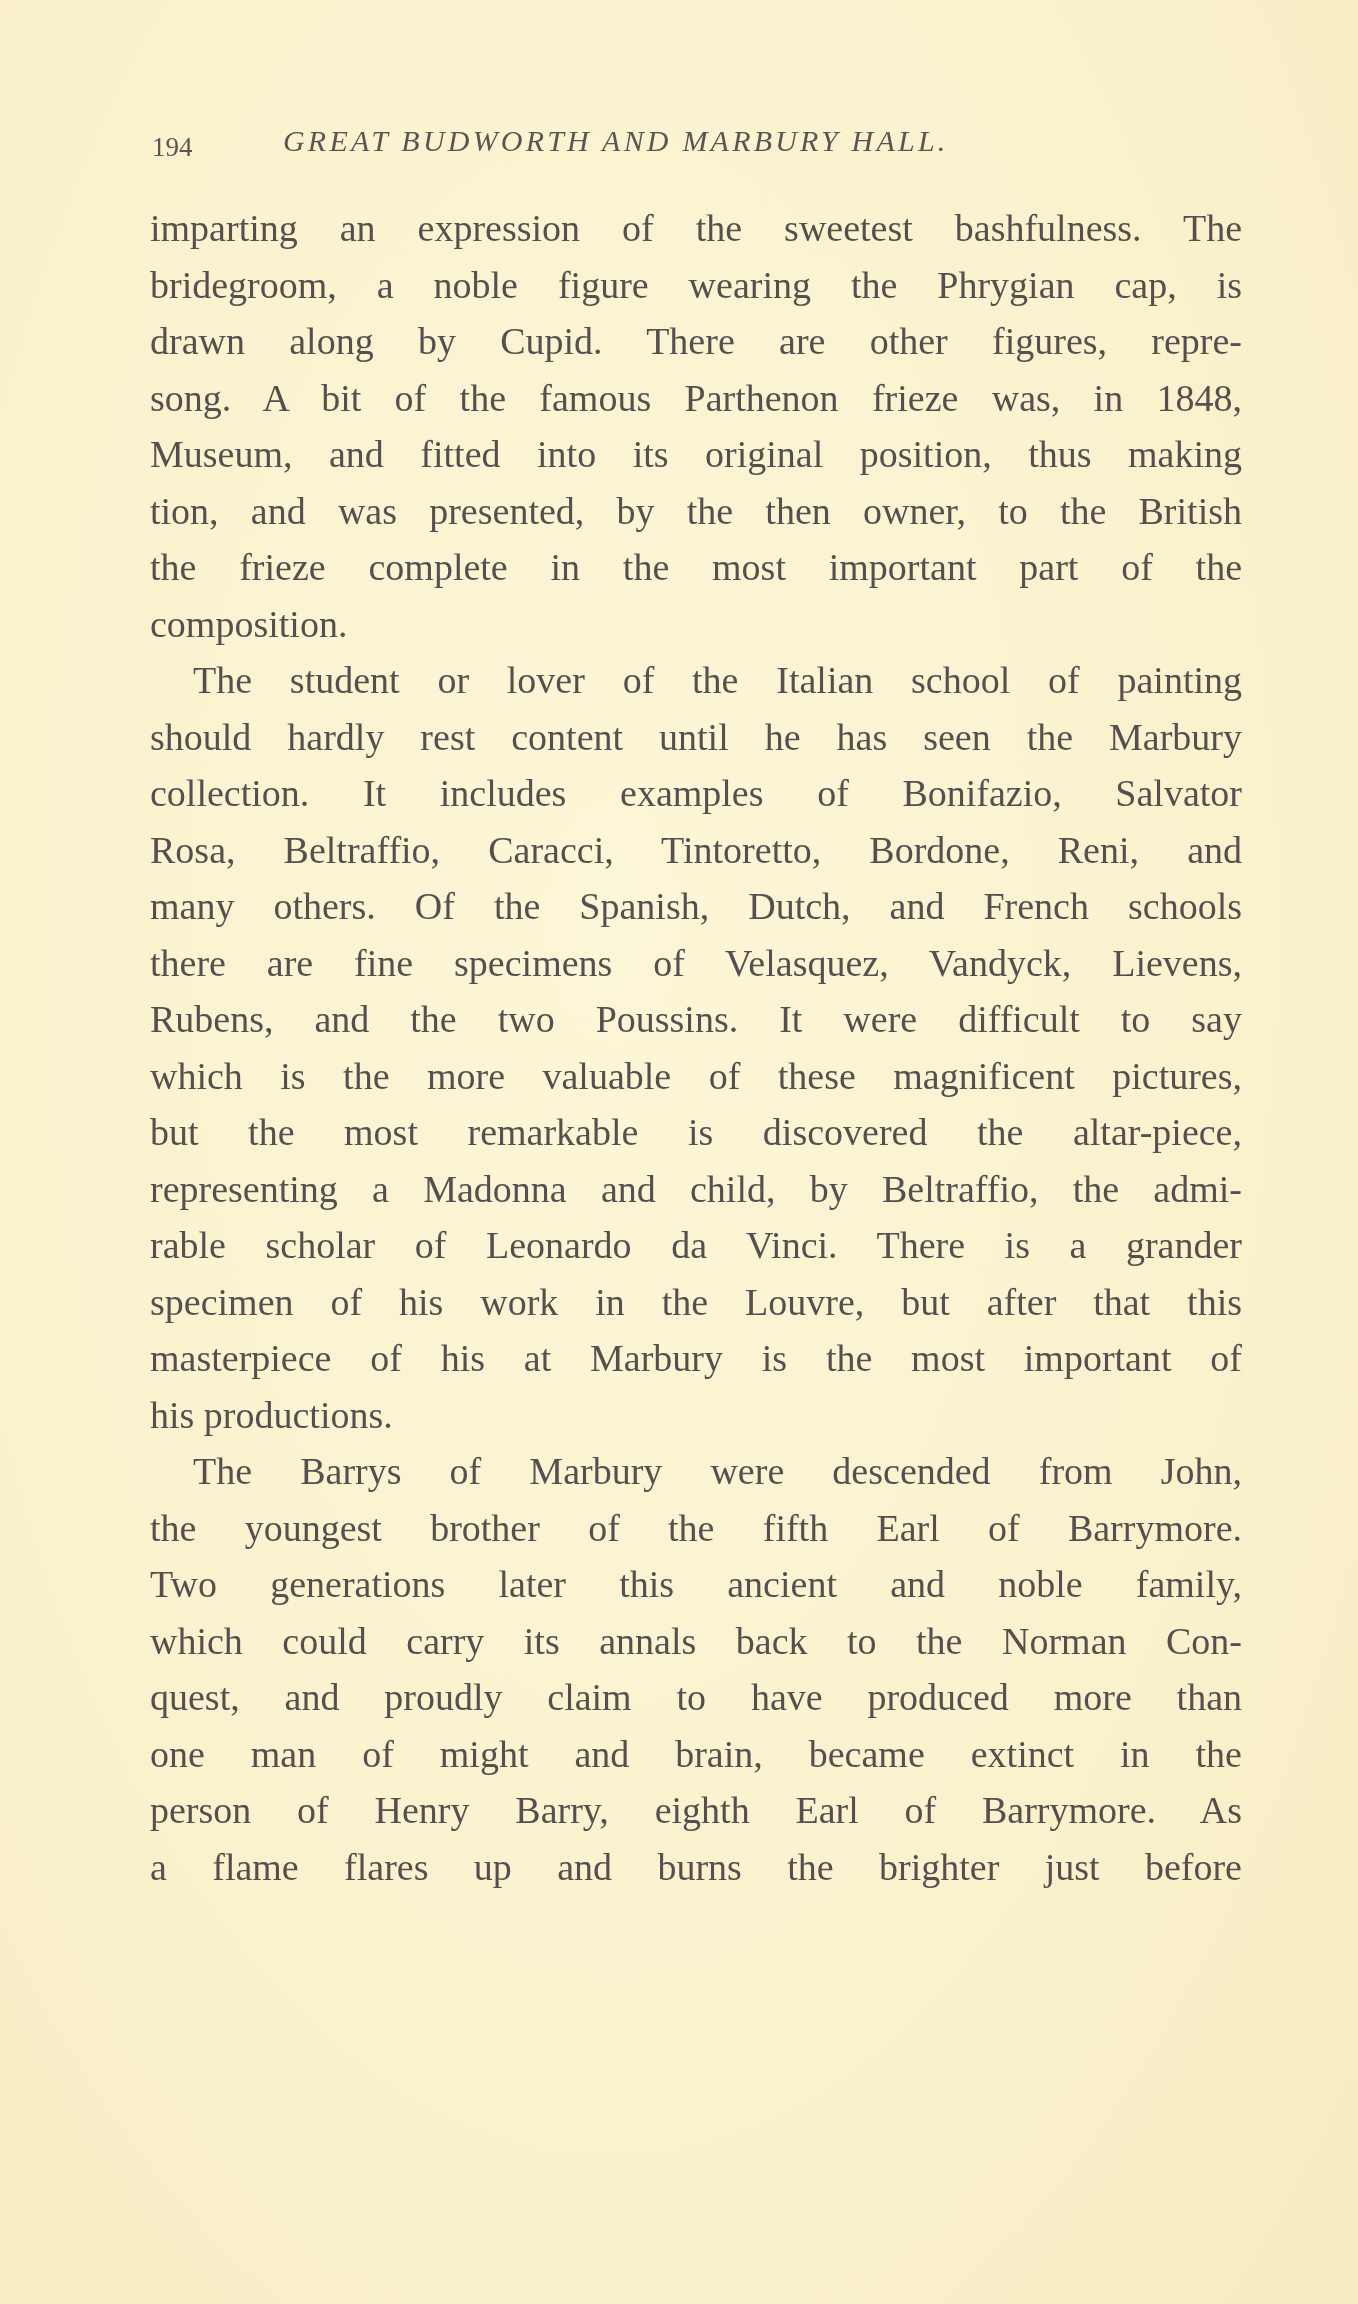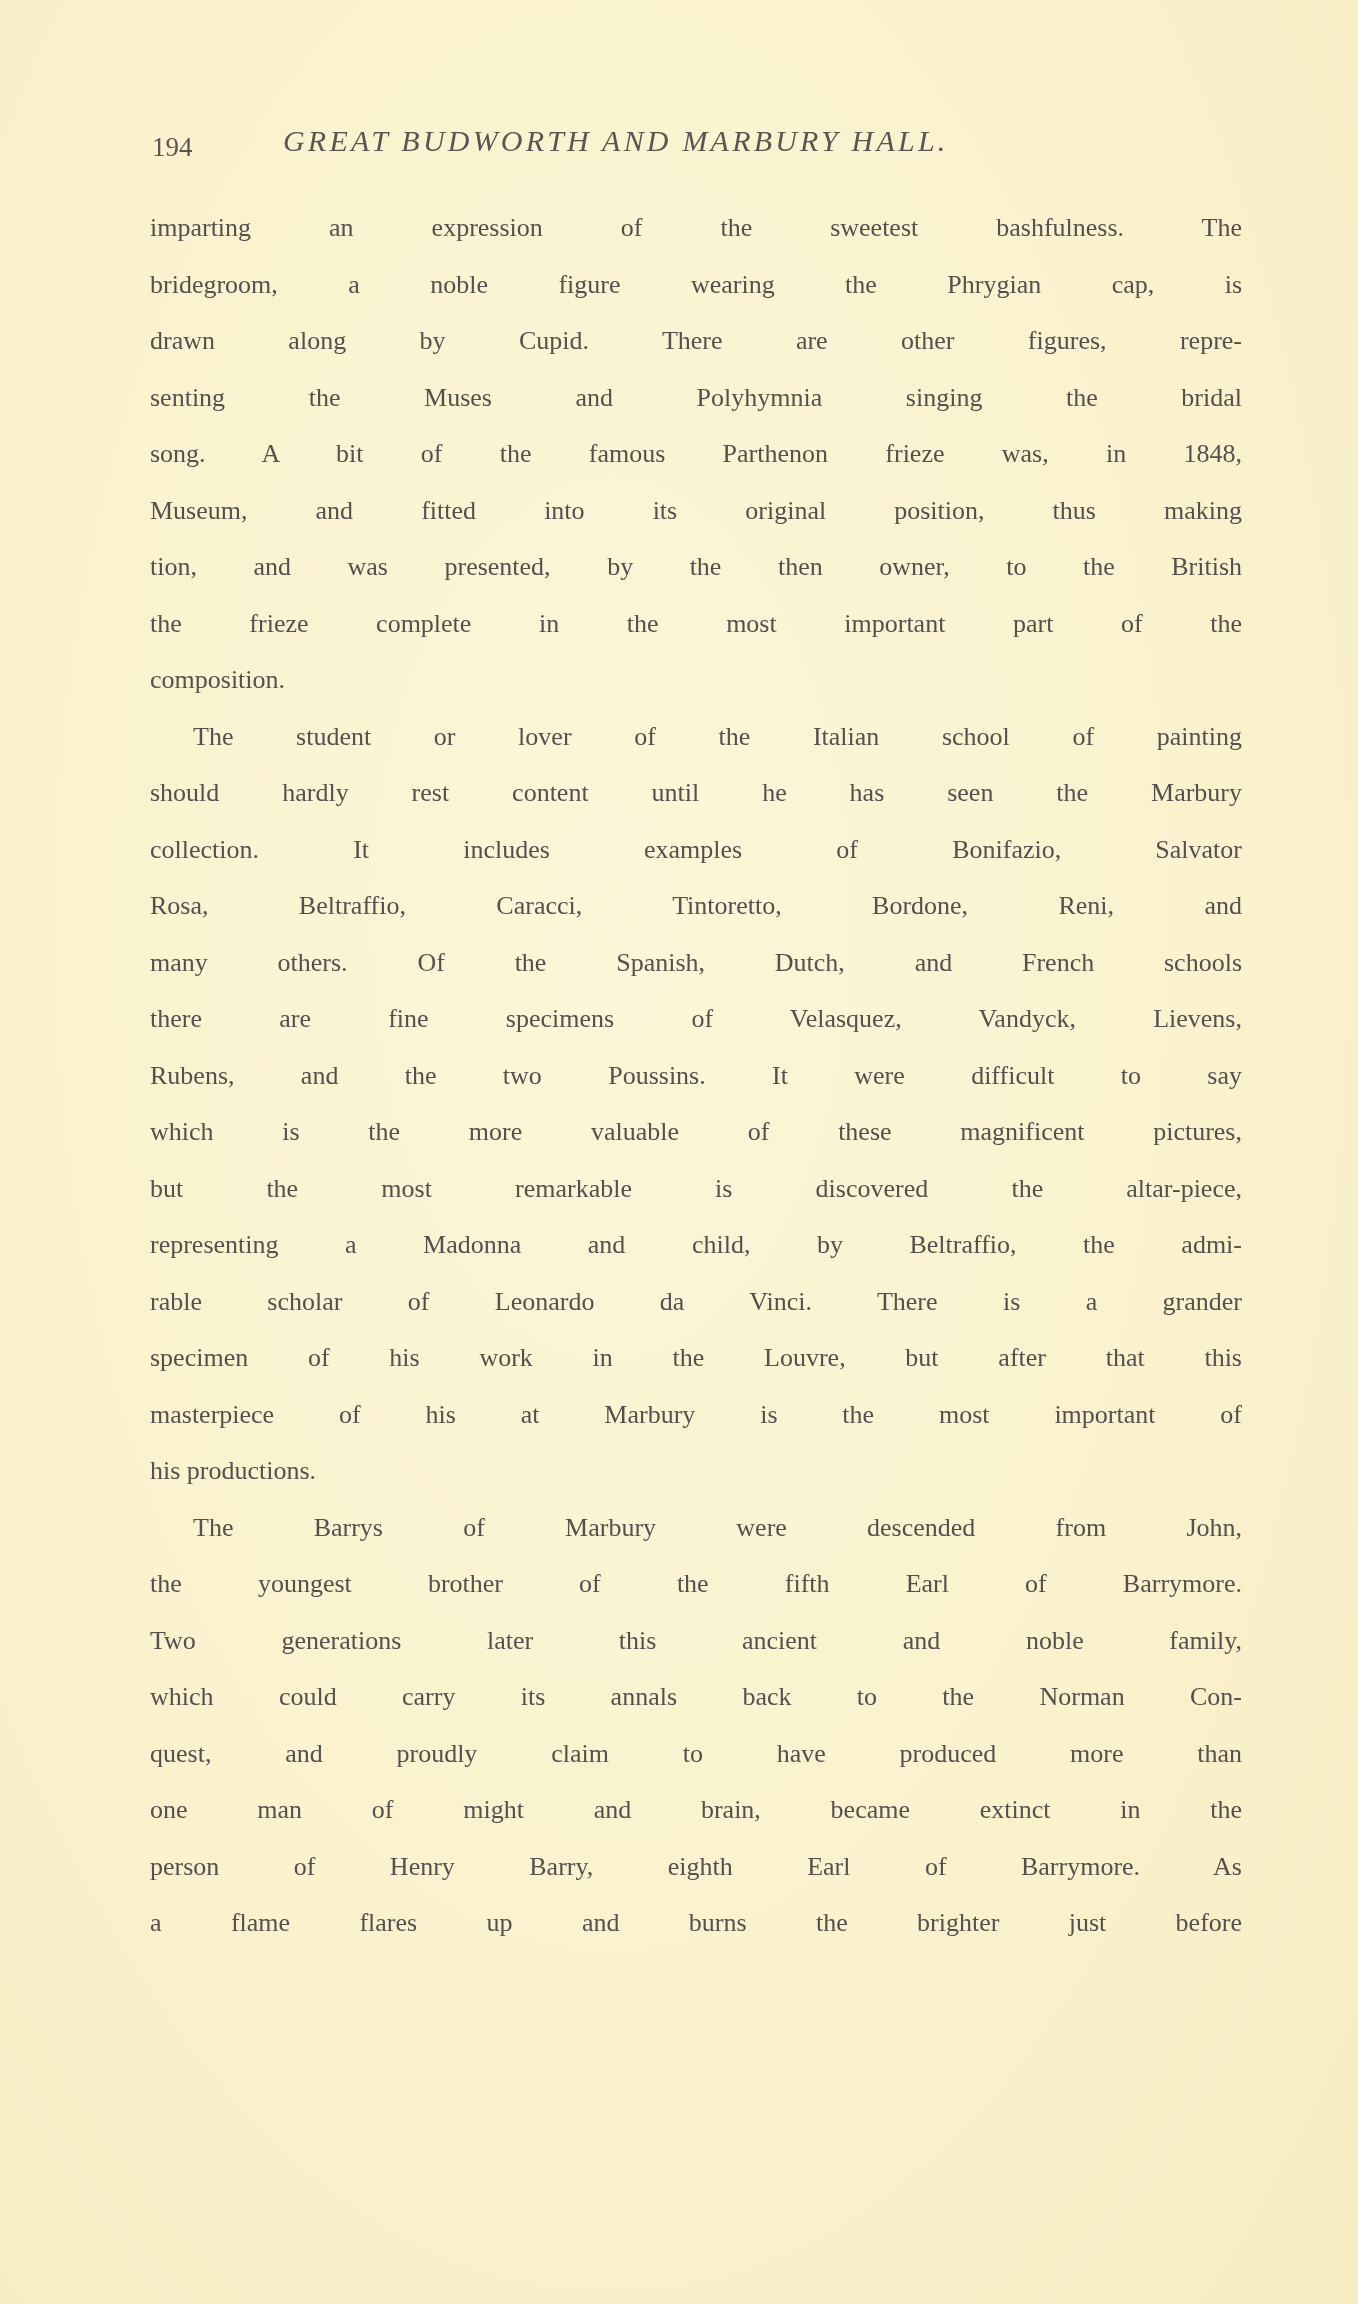--- a/index.html
+++ b/index.html
@@ -22,21 +22,21 @@
     font-size: 27px; letter-spacing: 0px;
   }
   .head-title {
     position: absolute; left: 131px; top: 0px;
     font-size: 30px; font-style: italic; letter-spacing: 3.2px; white-space: nowrap; text-align: center;
   }
   .body-text {
     position: absolute; left: 150px; top: 200px; width: 1092px;
     color: #55504f;
     font-family: "Liberation Serif", "DejaVu Serif", serif;
-    font-size: 26px; line-height: 56.5px;
+    font-size: 38px; line-height: 56.5px;
   }
   .line {
     display: block; height: 56.5px; white-space: nowrap;
     text-align: justify; text-align-last: justify;
   }
   .line.last { text-align-last: left; }
   .line.indent { padding-left: 43px; }
 </style>
 </head>
 <body>
@@ -45,21 +45,20 @@
   <div class="running-head">
     <span class="page-number">194</span>
     <span class="head-title">GREAT BUDWORTH AND MARBURY HALL.</span>
   </div>
 
   <div class="body-text">
     <div>
       <span class="line">imparting an expression of the sweetest bashfulness. The</span>
       <span class="line">bridegroom, a noble figure wearing the Phrygian cap, is</span>
       <span class="line">drawn along by Cupid. There are other figures, repre-</span>
-      <span class="line">senting the Muses and Polyhymnia singing the bridal</span>
       <span class="line">song. A bit of the famous Parthenon frieze was, in 1848,</span>
       <span class="line">Museum, and fitted into its original position, thus making</span>
       <span class="line">tion, and was presented, by the then owner, to the British</span>
       <span class="line">the frieze complete in the most important part of the</span>
       <span class="line last">composition.</span>
     </div>
     <div>
       <span class="line indent">The student or lover of the Italian school of painting</span>
       <span class="line">should hardly rest content until he has seen the Marbury</span>
       <span class="line">collection. It includes examples of Bonifazio, Salvator</span>

